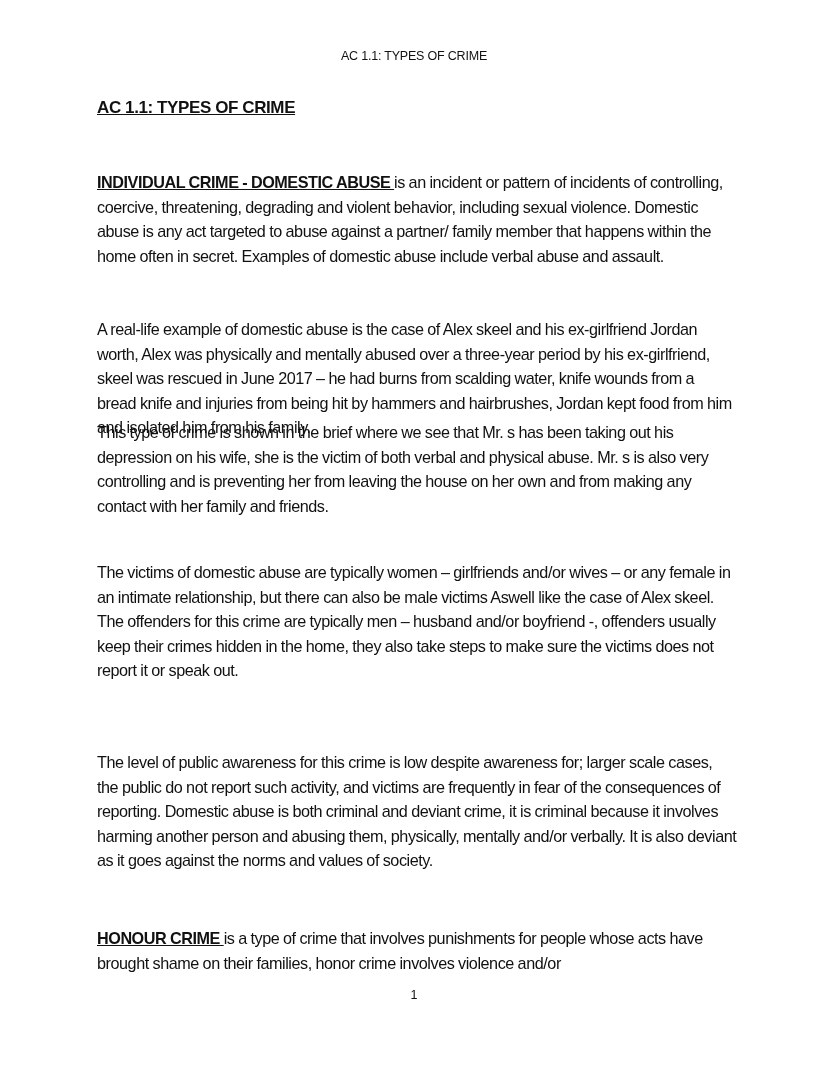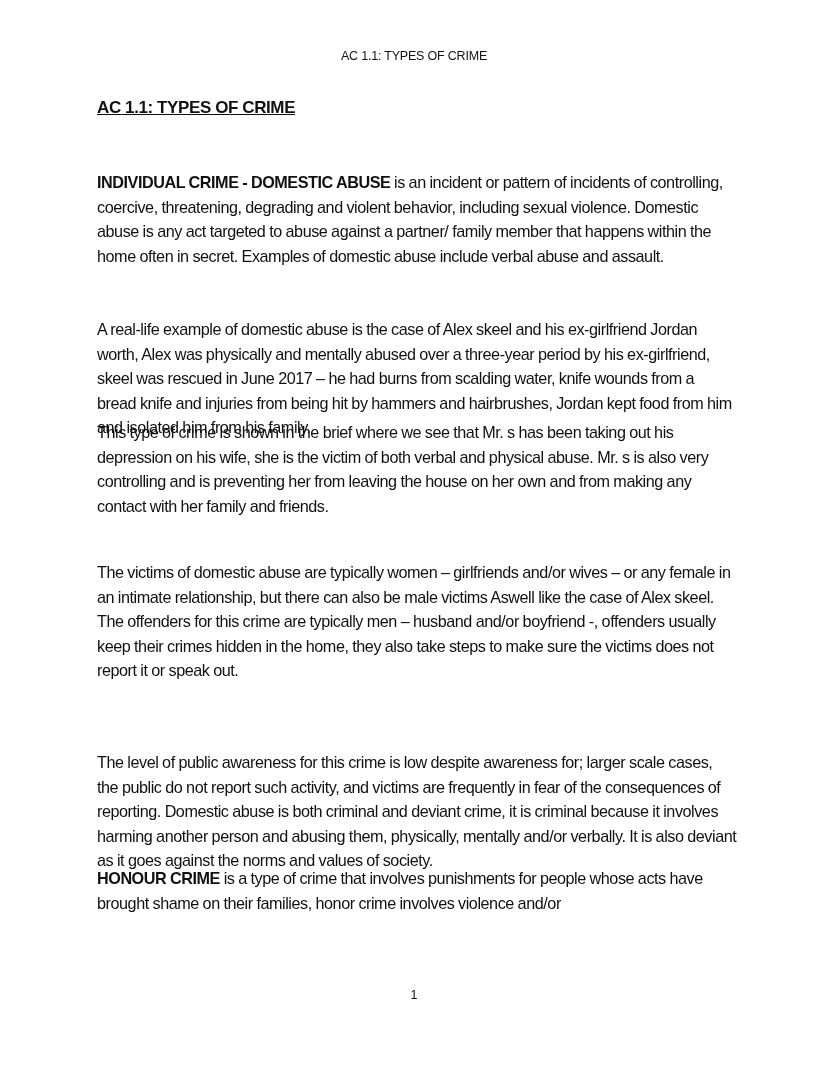--- a/index.html
+++ b/index.html
@@ -40,27 +40,28 @@
       font-size: 16.2px;
       line-height: 24.6px;
       letter-spacing: -0.45px;
       word-spacing: -0.3px;
     }
     .body-text p {
       margin: 0;
     }
     .term {
       font-weight: bold;
+      text-decoration: underline;
     }
     .p1 { top: 170px; }
     .p2 { top: 317px; }
     .p3 { top: 420px; }
     .p4 { top: 560px; }
     .p5 { top: 750px; }
-    .p6 { top: 866px; }
+    .p6 { top: 926px; }
     .page-number {
       position: absolute;
       top: 988px;
       left: 0;
       width: 828px;
       text-align: center;
       font-size: 12.5px;
     }
   </style>
 </head>

